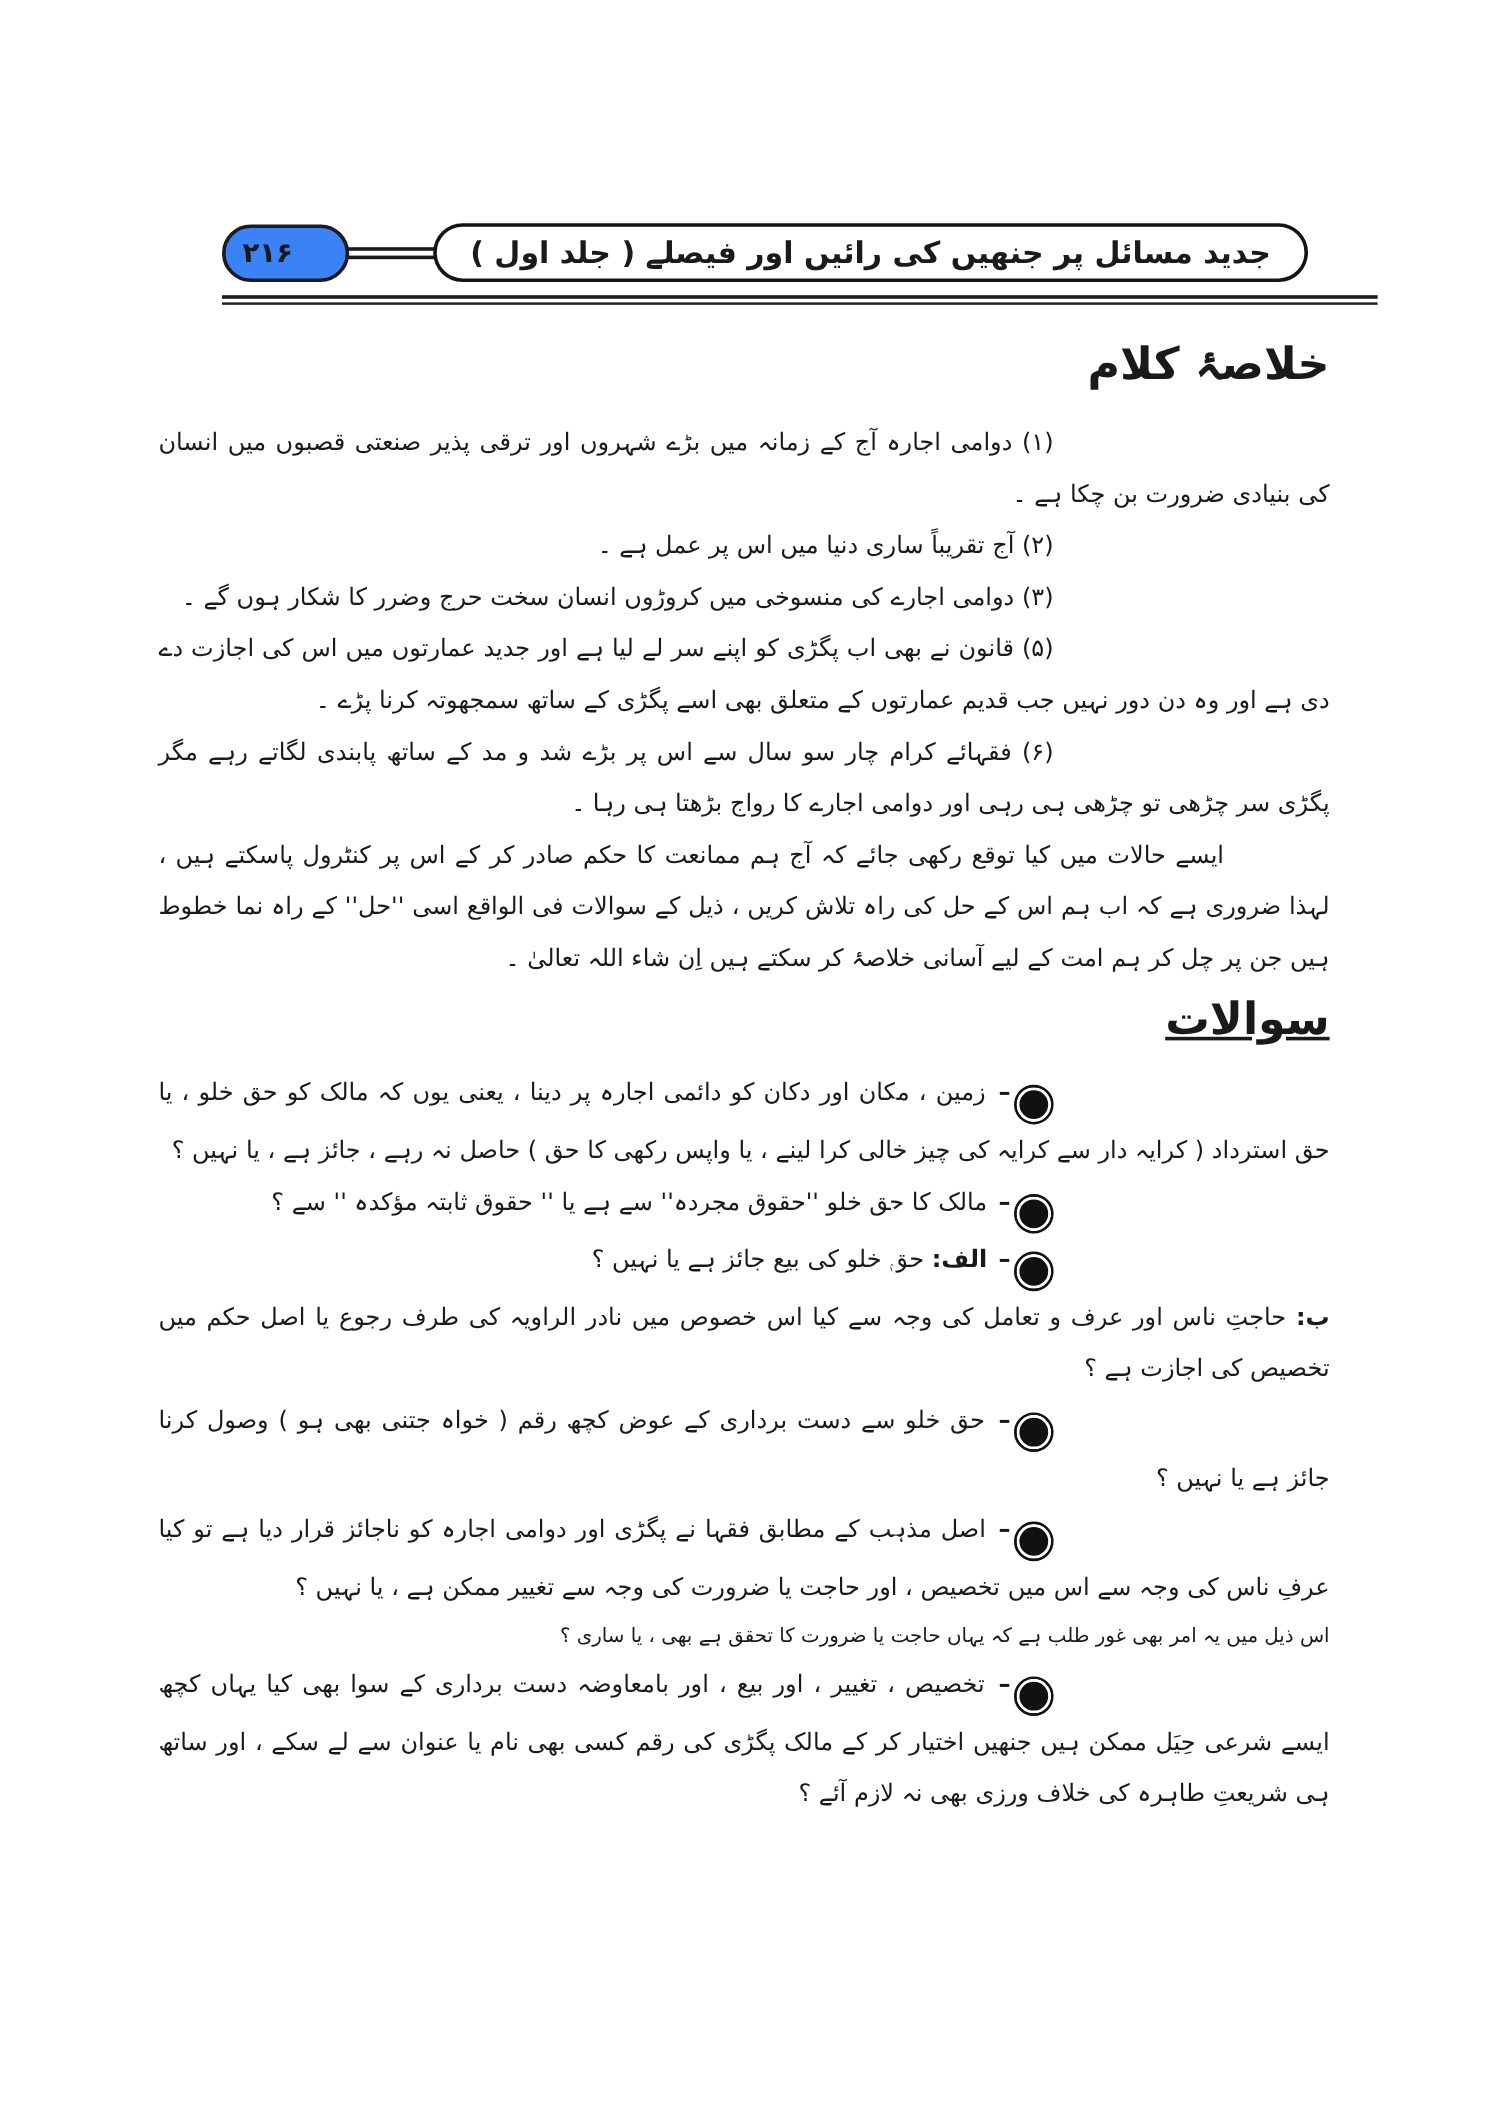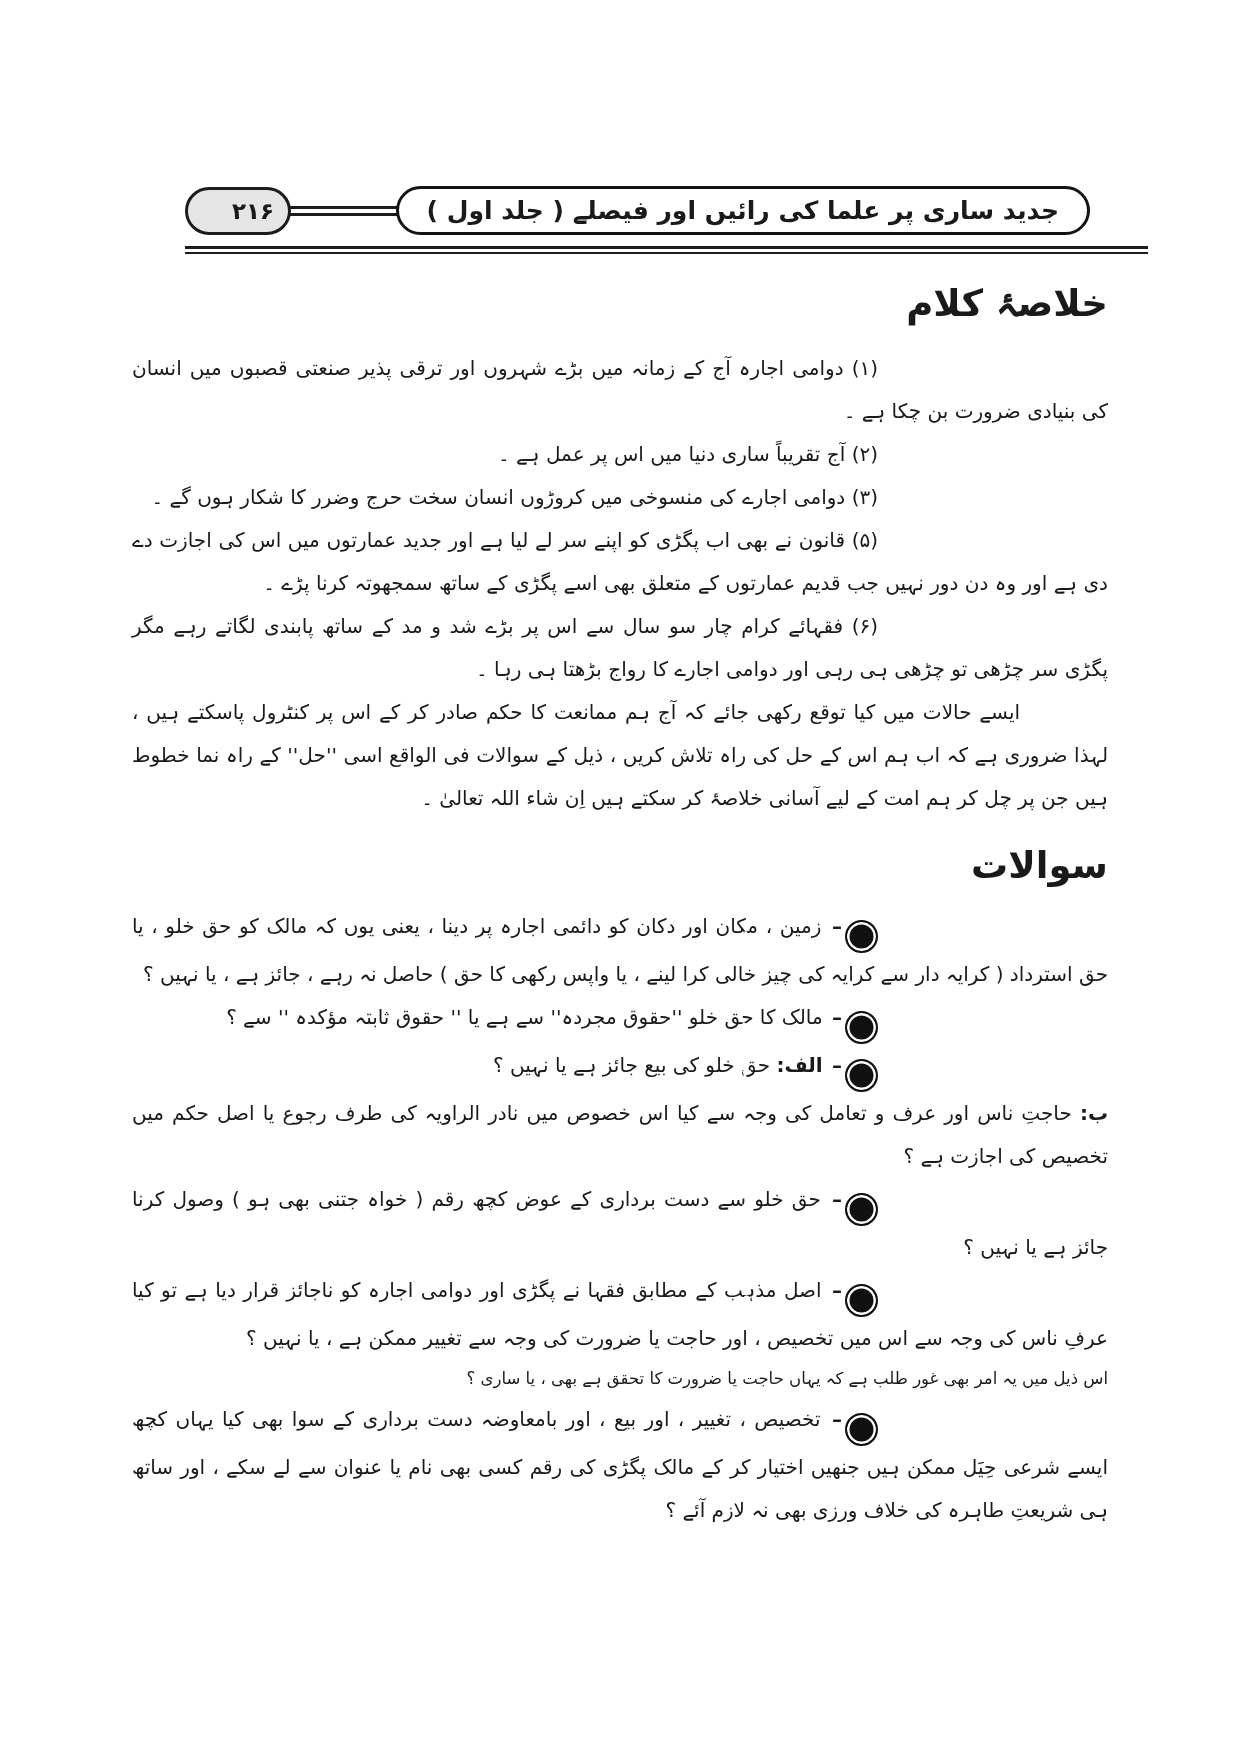--- a/index.html
+++ b/index.html
@@ -13,24 +13,24 @@
     overflow:hidden;
   }
   
   .header-band {
     display:flex; align-items:center;
     margin:186px 150px 0 185px;
   }
   .page-pill {
     min-width:72px; height:42px;
     border:3px solid #1c1c1c; border-radius:26px;
-    display:flex; align-items:center; justify-content:flex-end;
+    display:flex; align-items:center; justify-content:flex-start;
     font-size:23px; font-weight:bold;
     padding:0 14px;
-    background:#e5e5e5; z-index:2;
+    background:#3b82f6; z-index:2;
   }
   .connector {
     flex:1; height:4px;
     border-top:3px solid #1c1c1c;
     border-bottom:3px solid #1c1c1c;
     margin:0 -3px;
   }
   .cartouche {
     border:3px solid #141414; border-radius:28px;
     padding:7px 28px;
@@ -43,21 +43,21 @@
   .double-rule .rule-a { height:3px; background:#1c1c1c; }
   .double-rule .rule-b { height:2px; background:#1c1c1c; margin-top:3px; }
   
   .content { margin:0 132px; direction:rtl; }
   .section-heading {
     text-align:right;
     font-size:37px; font-weight:bold;
     margin:28px 0 22px 0;
     letter-spacing:0;
   }
-  .section-heading.questions { margin-top:24px; margin-bottom:18px; }
+  .section-heading.questions { margin-top:8px; margin-bottom:18px;text-decoration:underline; }
   .para {
     font-size:20px; line-height:43px;
     text-align:justify;
     margin:0;
   }
   .indent-lg { text-indent:230px; }
   .indent-sm { text-indent:88px; }
   .marker { white-space:nowrap; }
   
   .q-badge {
@@ -80,21 +80,21 @@
 <body>
 
 <div class="page">
 
   <div class="header-band">
     <div class="page-pill">
       <span>۲۱۶</span>
     </div>
     <div class="connector"></div>
     <div class="cartouche">
-      <span>جدید ساری پر علما کی رائیں اور فیصلے ( جلد اول )</span>
+      <span>جدید مسائل پر جنھیں کی رائیں اور فیصلے ( جلد اول )</span>
     </div>
   </div>
 
   <div class="double-rule">
     <div class="rule-a"></div>
     <div class="rule-b"></div>
   </div>
 
   <div class="content">
 

